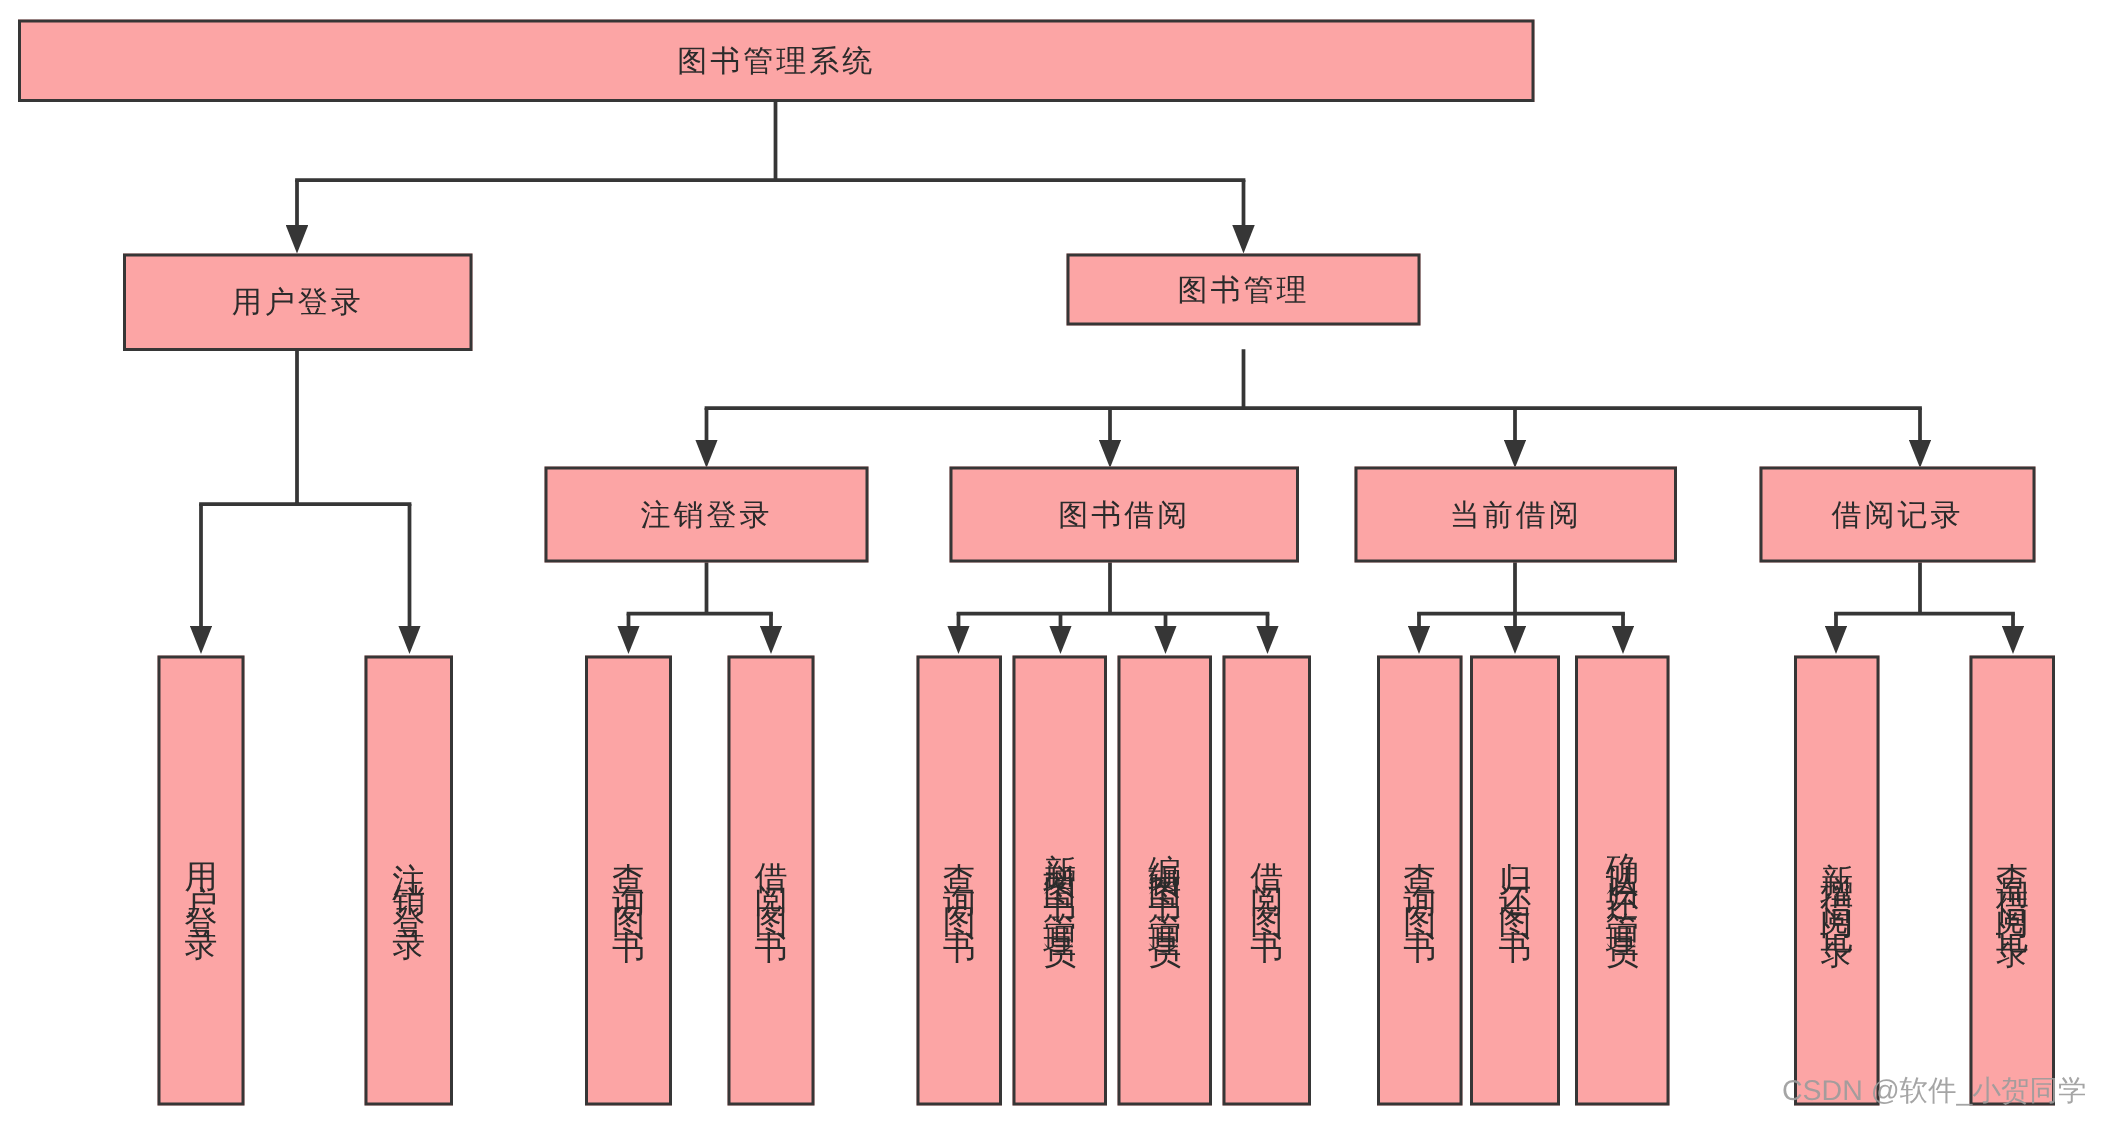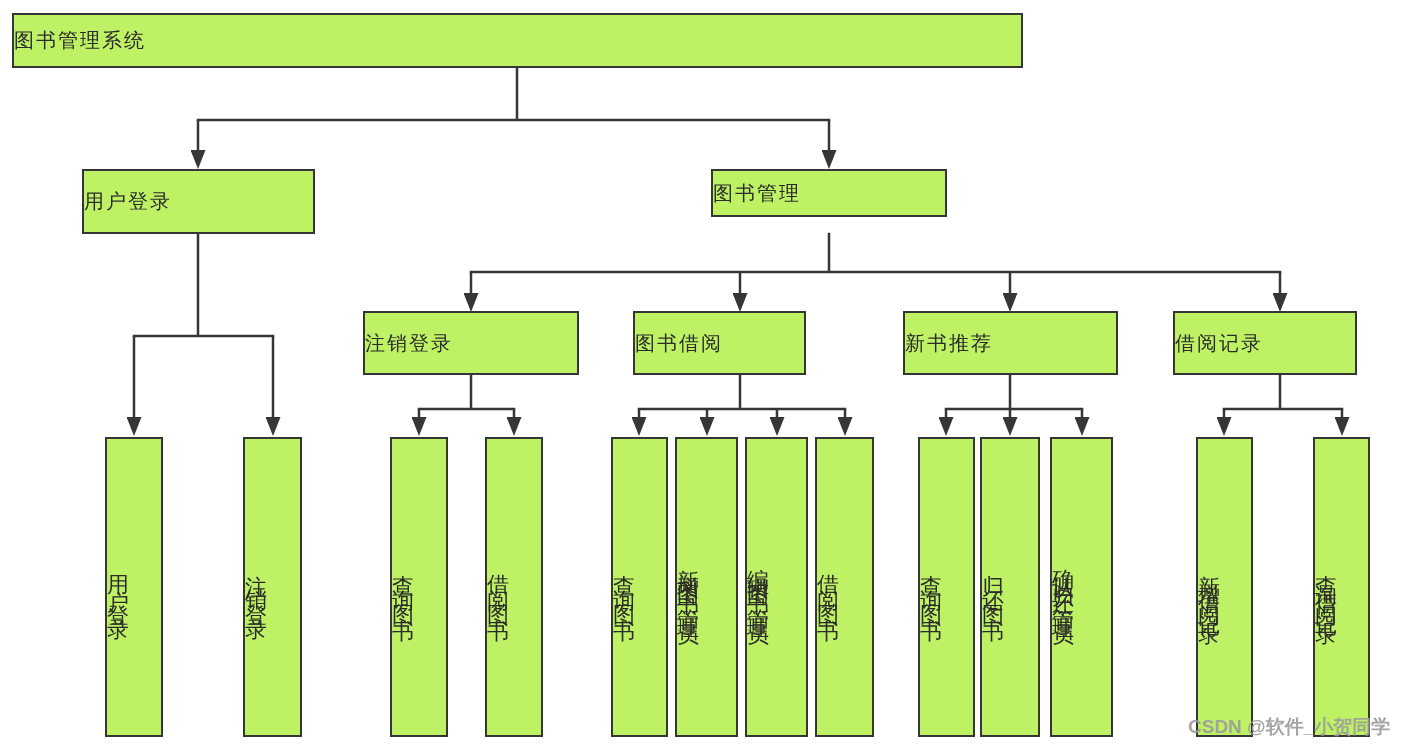--- a/index.html
+++ b/index.html
@@ -2,36 +2,36 @@
 <html><head>
 <meta charset="utf-8">
 <style>
   html,body{margin:0;padding:0;background:#ffffff;}
   .stage{
     position:relative;width:1405px;height:747px;background:#ffffff;overflow:hidden;
     font-family:"Liberation Sans","DejaVu Sans",sans-serif;color:#2b2b2b;
   }
   .wires{position:absolute;left:0;top:0;pointer-events:none;}
   .box{
-    position:absolute;box-sizing:border-box;background:#bef264;
+    position:absolute;box-sizing:border-box;background:#fca5a5;
     border:2.5px solid #363636;
-    display:flex;align-items:center;justify-content:flex-start;
+    display:flex;align-items:center;justify-content:center;
     z-index:1;
   }
   .hlbl{font-size:20px;letter-spacing:2px;white-space:nowrap;}
   .vlbl{
     writing-mode:vertical-rl;text-orientation:mixed;
     font-size:22px;line-height:1;white-space:nowrap;
   }
   .len4{letter-spacing:15px;}
   .len6{letter-spacing:10px;}
   .len9{letter-spacing:8px;}
   .watermark{
     position:absolute;left:1188px;top:714px;z-index:3;
-    font-size:19px;color:#9c9c9c;opacity:.9;white-space:nowrap;font-weight:bold;
+    font-size:19px;color:#9c9c9c;opacity:.9;white-space:nowrap;
   }
 </style>
 </head>
 <body>
 
 <div class="stage">
 
   <svg class="wires" width="1405" height="747" viewBox="0 0 1405 747">
     <defs>
       <marker id="arw" markerUnits="userSpaceOnUse" markerWidth="20" markerHeight="15" refX="13" refY="7.5" orient="auto">
@@ -77,25 +77,25 @@
   <div class="box" style="left:82px;top:169px;width:233px;height:65px">
     <span class="hlbl">用户登录</span>
   </div>
   <div class="box" style="left:711px;top:169px;width:236px;height:48px">
     <span class="hlbl">图书管理</span>
   </div>
 
   <div class="box" style="left:363px;top:311px;width:216px;height:64px">
     <span class="hlbl">注销登录</span>
   </div>
-  <div class="box" style="left:633px;top:311px;width:173px;height:64px">
+  <div class="box" style="left:633px;top:311px;width:233px;height:64px">
     <span class="hlbl">图书借阅</span>
   </div>
   <div class="box" style="left:903px;top:311px;width:215px;height:64px">
-    <span class="hlbl">新书推荐</span>
+    <span class="hlbl">当前借阅</span>
   </div>
   <div class="box" style="left:1173px;top:311px;width:184px;height:64px">
     <span class="hlbl">借阅记录</span>
   </div>
 
   <div class="box" style="left:105px;top:437px;width:58px;height:300px">
     <span class="vlbl len4">用户登录</span>
   </div>
   <div class="box" style="left:243px;top:437px;width:59px;height:300px">
     <span class="vlbl len4">注销登录</span>

